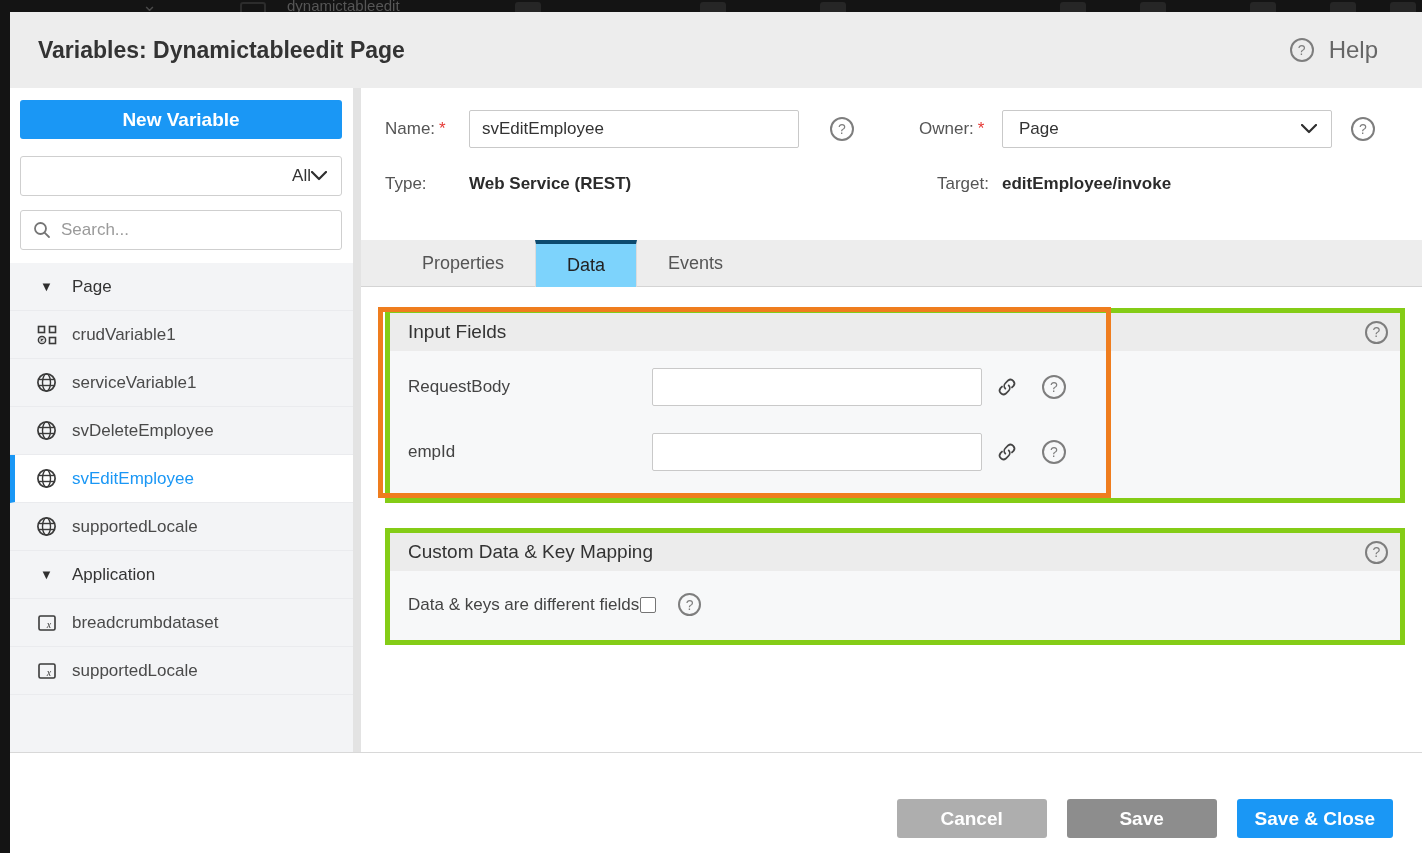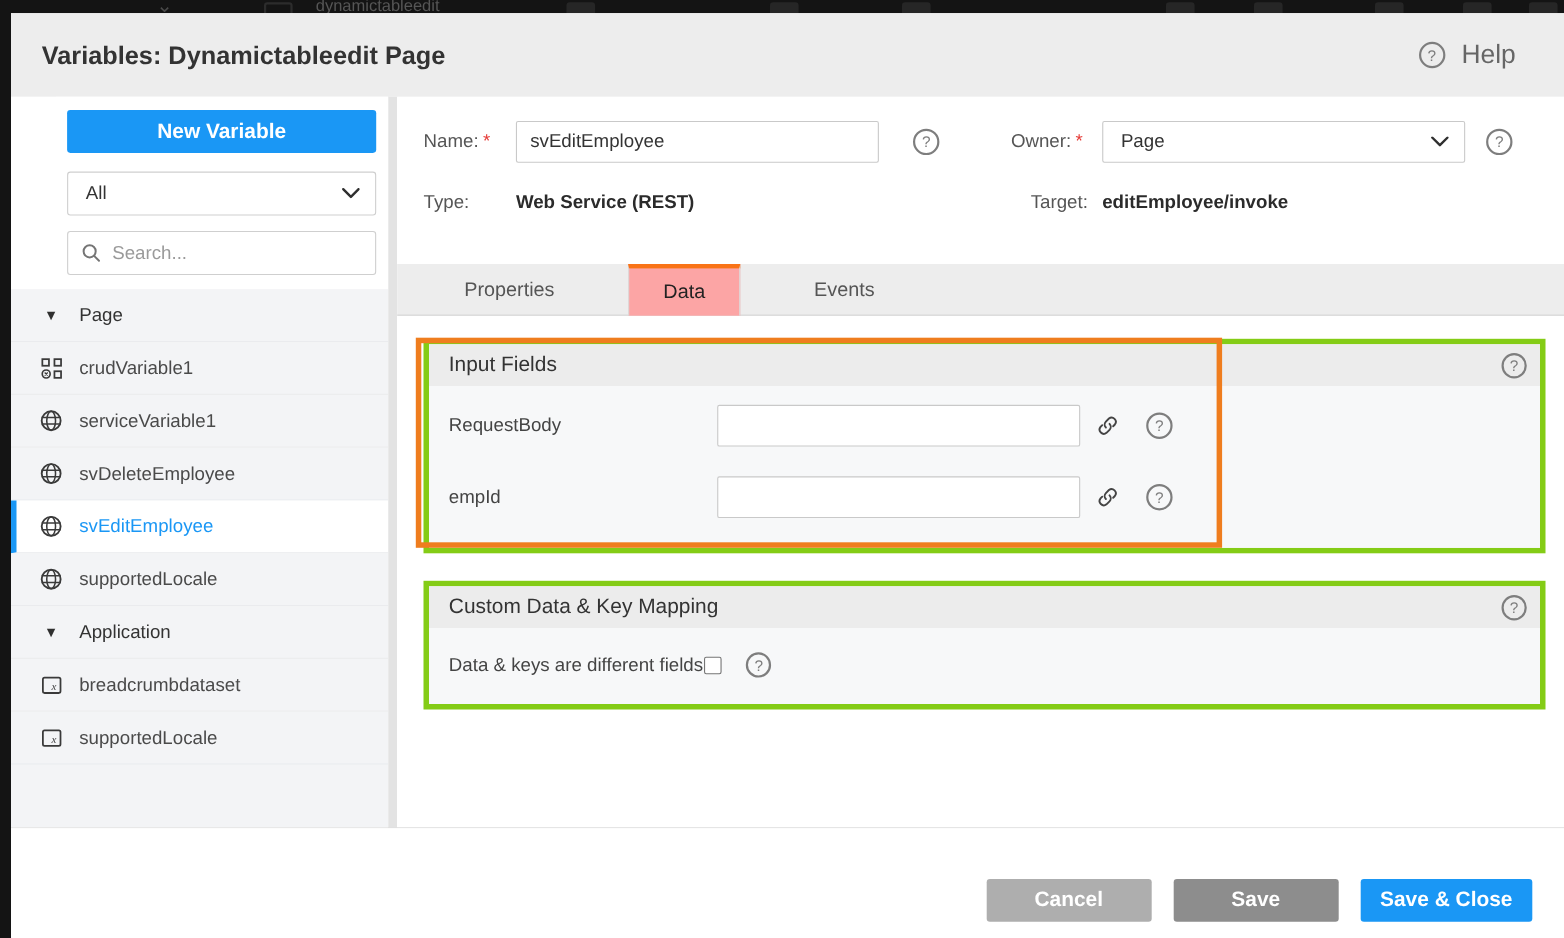--- a/index.html
+++ b/index.html
@@ -44,29 +44,29 @@
     width:24px; height:24px; border:2px solid #7e7e7e; border-radius:50%;
     display:inline-flex; align-items:center; justify-content:center;
     font-size:14px; color:#7e7e7e; background:transparent; flex:0 0 auto;
   }
   .help-sm { width:23px; height:23px; }
 
   .modal-body { flex:1 1 auto; display:flex; min-height:0; border-bottom:1px solid #d8d8d8; }
 
   
   .sidebar { flex:0 0 343px; width:343px; background:#fff; display:flex; flex-direction:column; }
-  .sidebar-controls { padding:12px 11px 13px 10px; background:#fff;margin-left:41px; }
+  .sidebar-controls { padding:12px 11px 13px 10px; background:#fff; }
   .btn-new {
     width:100%; height:39px; border:none; border-radius:3px;
     background:#1a97f5; color:#fff; font-size:19px; font-weight:bold;
     font-family:"Liberation Sans", sans-serif; cursor:pointer;
   }
   .filter-select {
     margin-top:17px; height:40px; border:1px solid #cfcfcf; border-radius:3px;
-    background:#fff; display:flex; align-items:center; justify-content:space-between;
+    background:#fff; display:flex; align-items:center; justify-content:flex-end;
     padding:0 14px 0 16px; font-size:17px; color:#333; cursor:pointer;
   }
   .search-box {
     margin-top:14px; height:40px; border:1px solid #cfcfcf; border-radius:3px;
     background:#fff; display:flex; align-items:center; gap:10px; padding:0 12px;
   }
   .search-box input {
     border:none; outline:none; flex:1; font-size:17px; color:#333;
     font-family:"Liberation Sans", sans-serif; background:transparent;
   }
@@ -107,28 +107,28 @@
   }
   .pos-help { position:absolute; top:7px; }
 
   .row-type { position:absolute; top:84px; left:24px; right:16px; height:24px; line-height:24px; font-size:17px; }
   .static-label { position:absolute; color:#555; }
   .static-value { position:absolute; color:#2b2b2b; font-weight:bold; }
 
   .tabbar {
     position:absolute; top:152px; left:0; right:0; height:47px;
     background:#ededed; border-bottom:1px solid #d4d4d4;
-    display:flex; align-items:stretch; padding-left:30px;gap:36px;
+    display:flex; align-items:stretch; padding-left:30px;
   }
   .tab {
     padding:0 31px; line-height:47px; font-size:18px; color:#555; cursor:pointer;
   }
   .tab.active {
-    position:relative; margin-bottom:-1px; background:#fca5a5;
-    border-top:4px solid #f97316; border-left:1px solid #dcdcdc; border-right:1px solid #dcdcdc;
+    position:relative; margin-bottom:-1px; background:#7dd3fc;
+    border-top:4px solid #0c4a6e; border-left:1px solid #dcdcdc; border-right:1px solid #dcdcdc;
     line-height:43px; color:#222;
   }
 
   .sections { position:absolute; top:220px; left:24px; right:17px; }
   .section { border:5px solid #84cc16; margin-bottom:25px; }
   .section-header {
     height:38px; background:#ececec; display:flex; align-items:center;
     justify-content:space-between; padding:0 12px 0 18px;
     font-size:19px; color:#333;
   }

